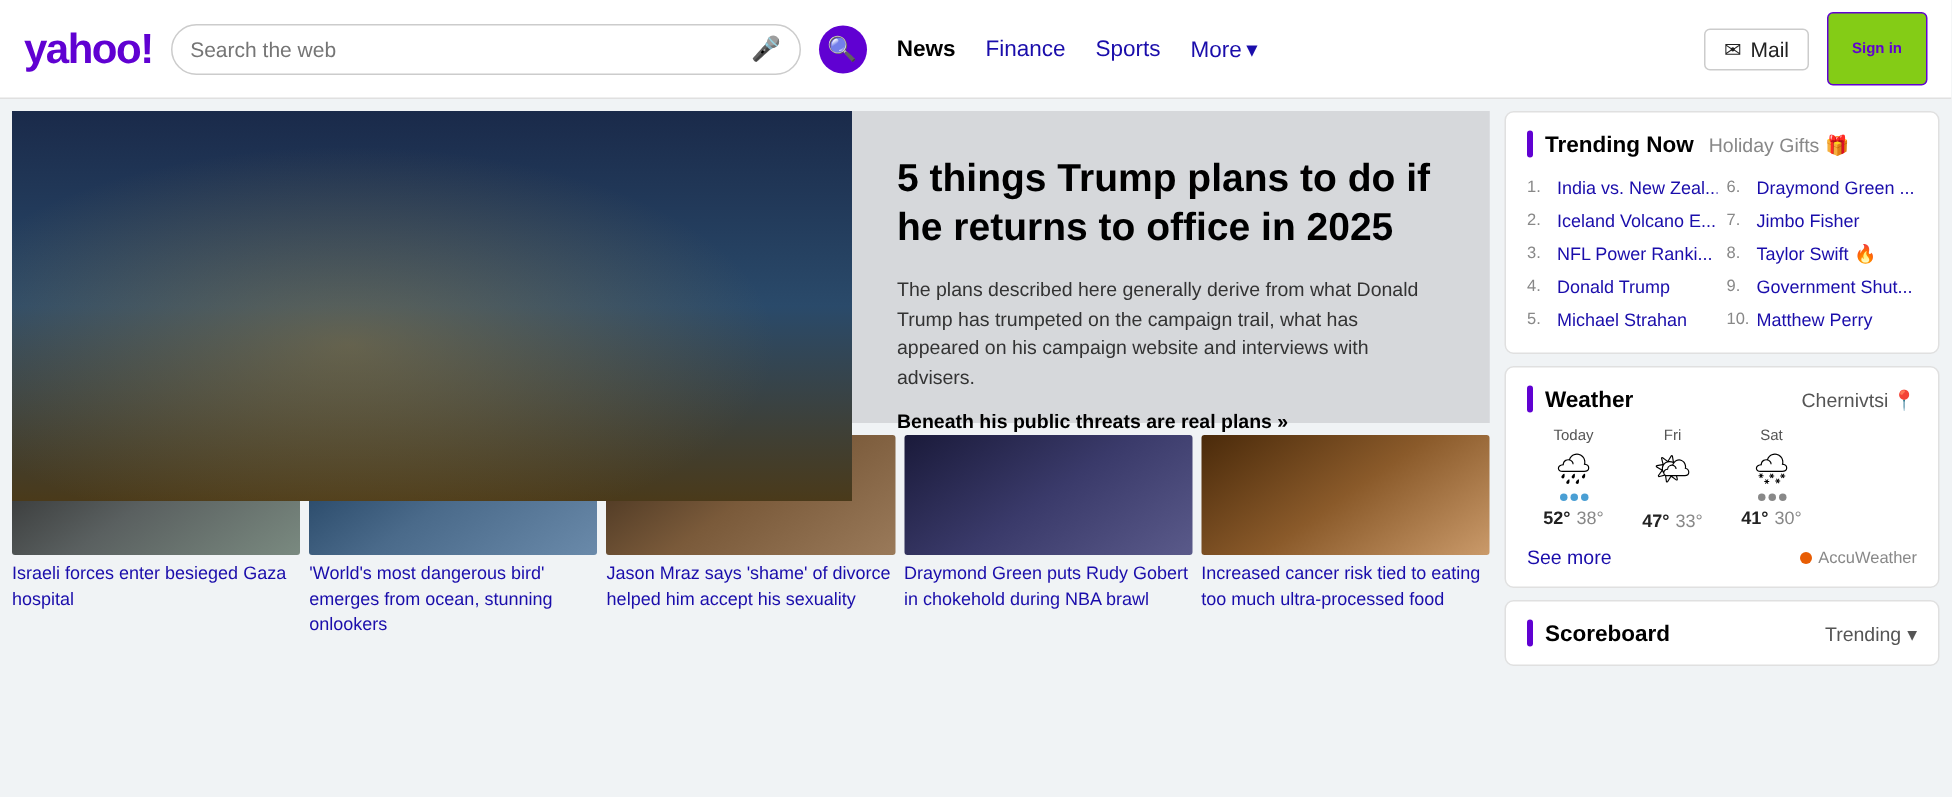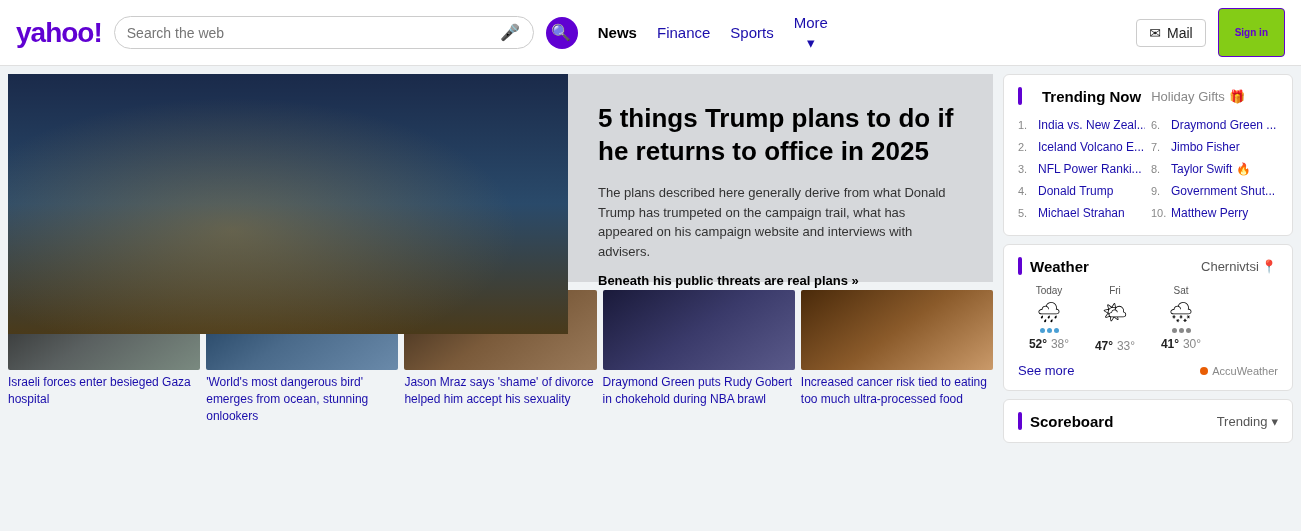--- a/index.html
+++ b/index.html
@@ -62,28 +62,27 @@
     }
     .nav a {
       text-decoration: none;
       color: #1a0dab;
       font-size: 15px;
       white-space: nowrap;
     }
     .nav a.active { color: #000; font-weight: bold; }
     .more-btn {
       display: flex;
-      align-items: center;
+      align-items: flex-end;
       gap: 3px;
       background: none;
       border: none;
       cursor: pointer;
       font-size: 15px;
       color: #1a0dab;
-      flex-direction: column;
     }
     .header-right {
       display: flex;
       align-items: center;
       gap: 12px;
       margin-left: auto;
     }
     .mail-btn {
       display: flex;
       align-items: center;
@@ -220,21 +219,21 @@
       align-items: center;
       gap: 10px;
       margin-bottom: 10px;
     }
     .trending-title {
       font-weight: bold;
       font-size: 15px;
       color: #000;
       display: flex;
       align-items: center;
-      gap: 16px;
+      gap: 4px;
     }
     .purple-bar {
       width: 4px;
       height: 18px;
       background: #6001d2;
       border-radius: 2px;
       display: inline-block;
       margin-right: 4px;
     }
     .trending-tab {

